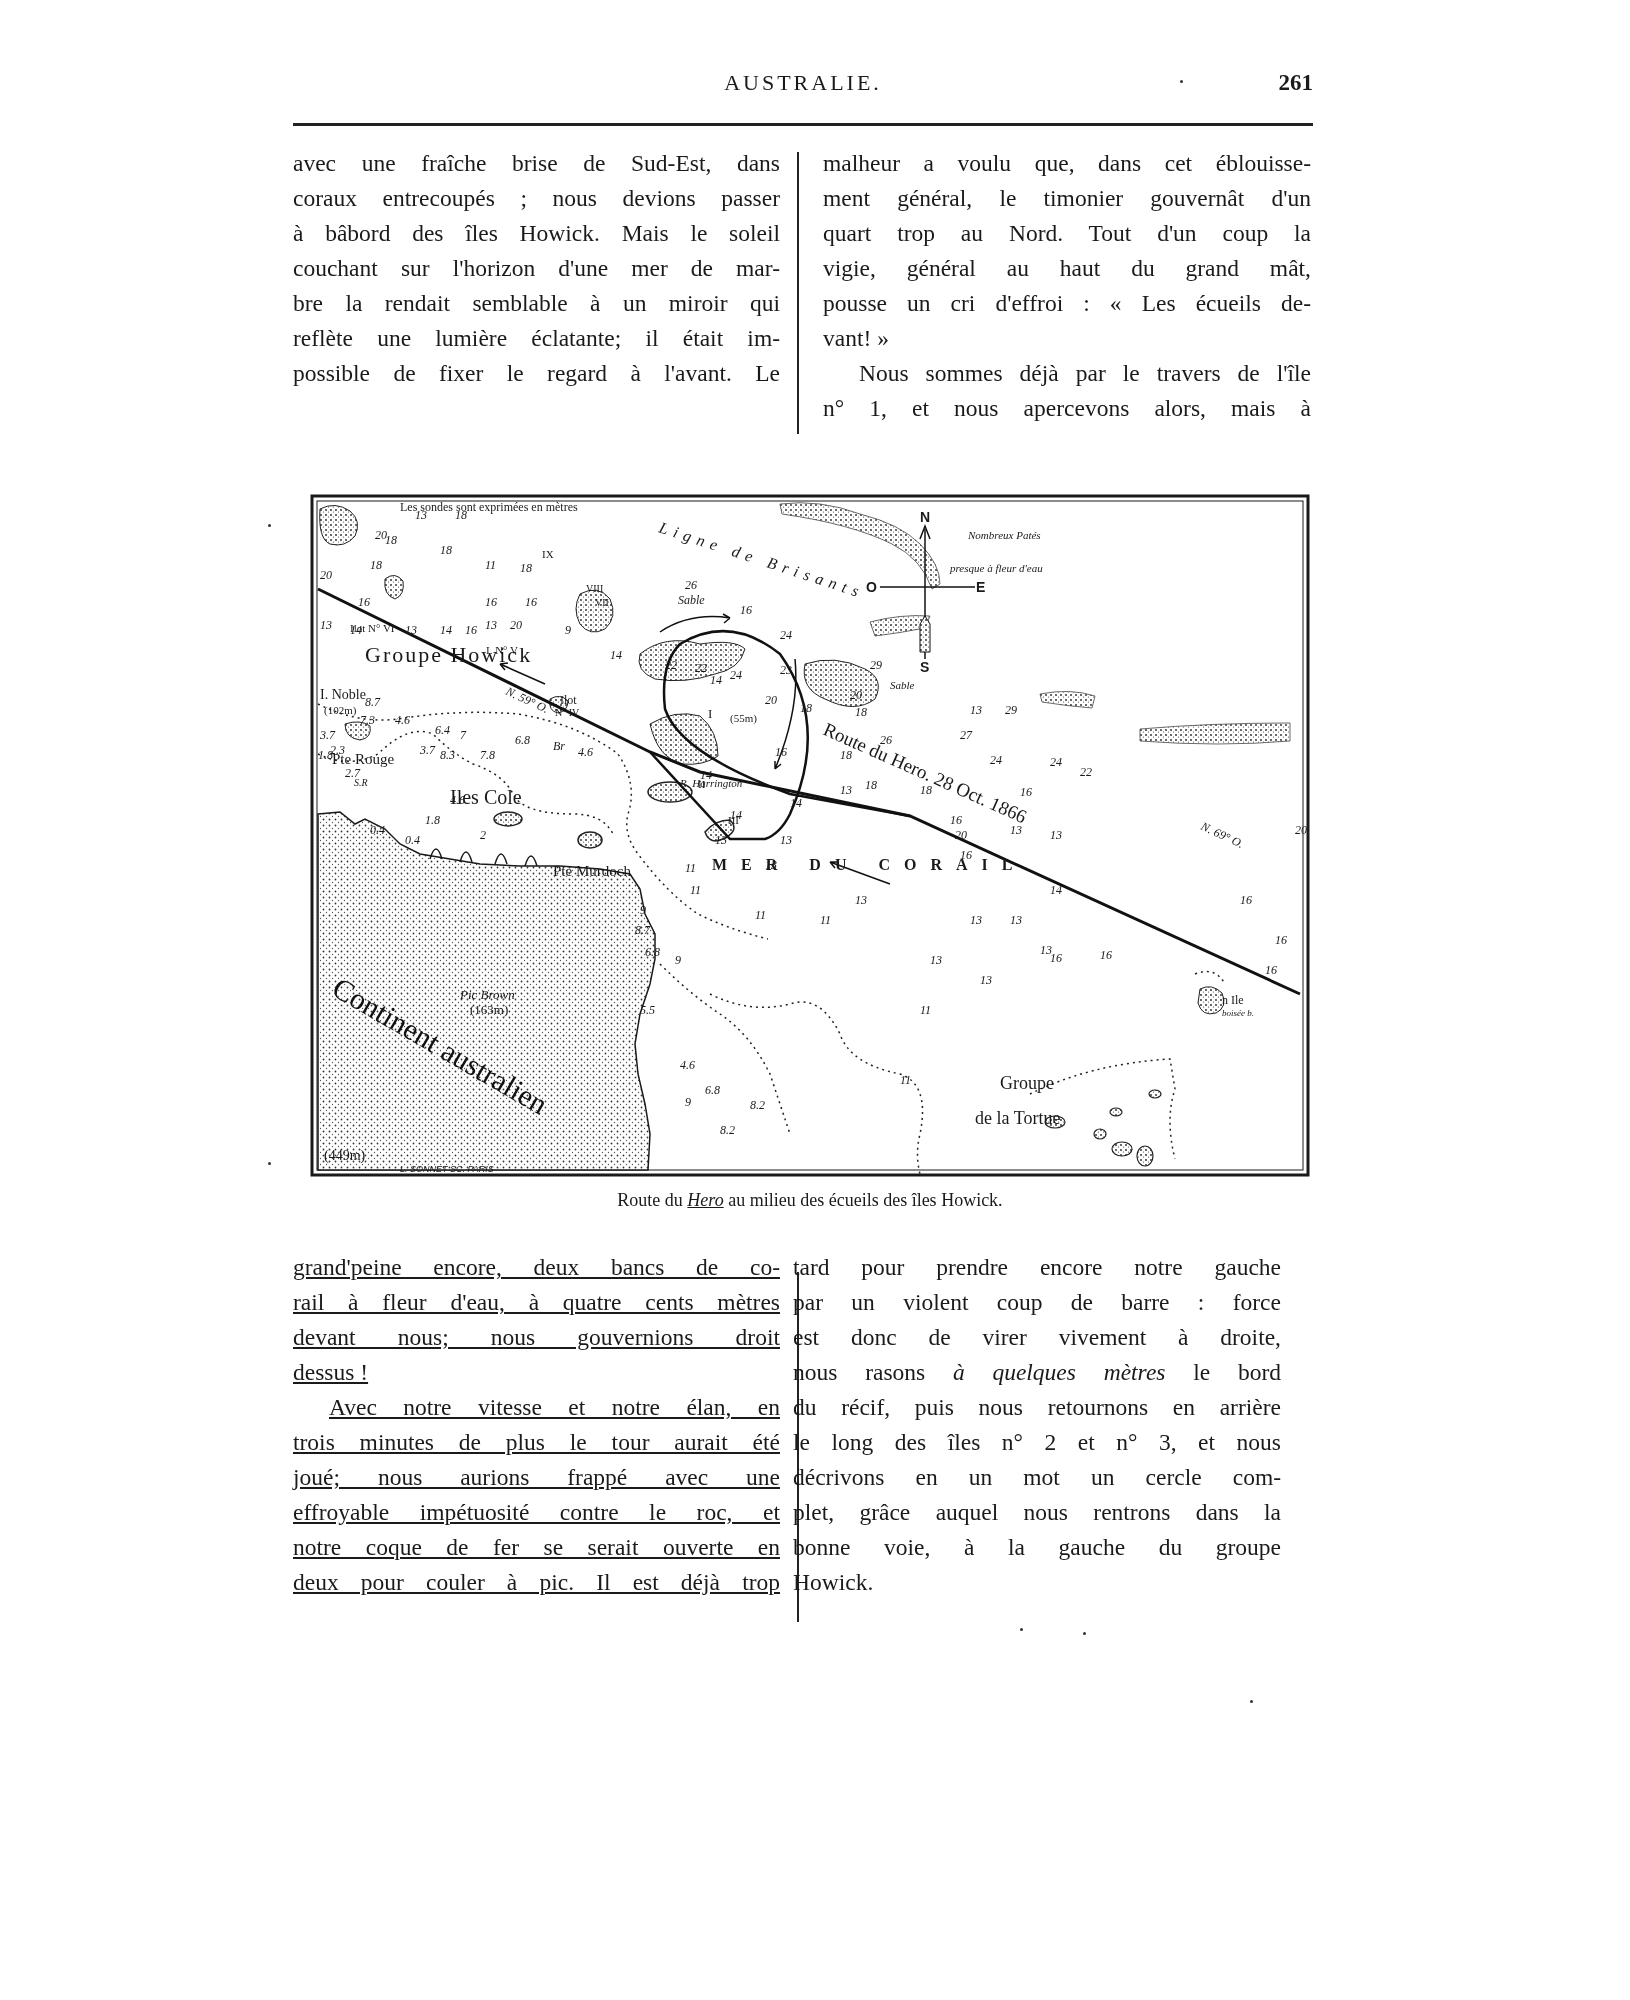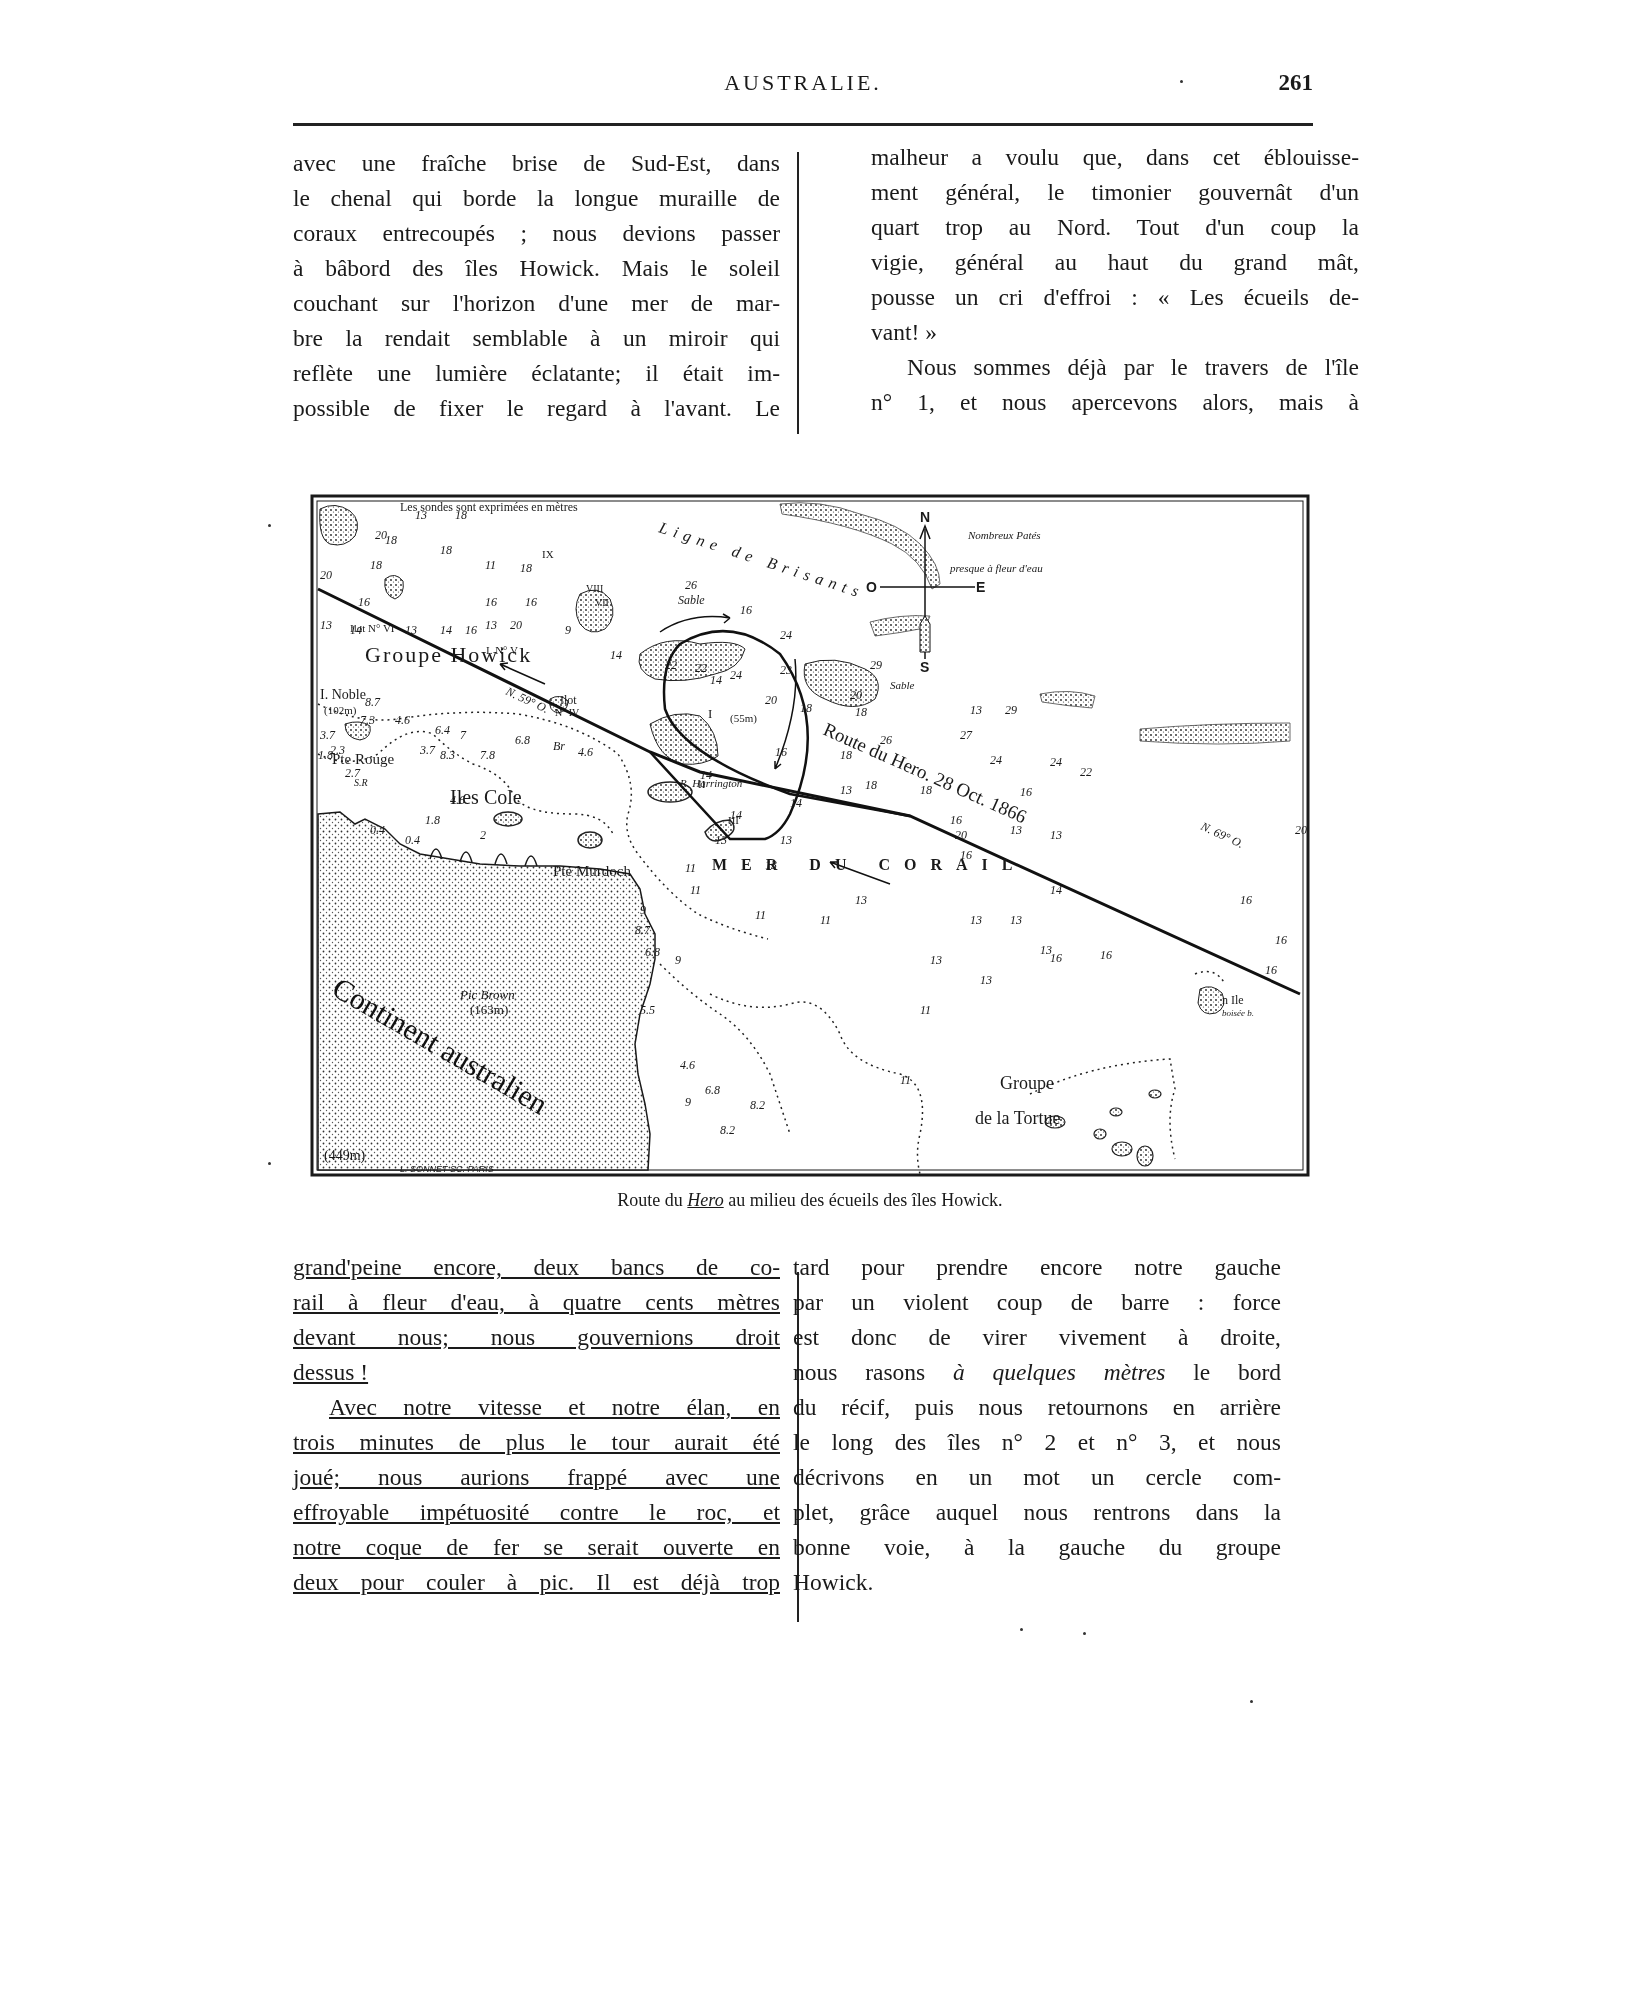--- a/index.html
+++ b/index.html
@@ -27,30 +27,29 @@
 
 <div class="header">
   <div class="running-title">AUSTRALIE.</div>
   <div class="header-dot"></div>
   <div class="page-number">261</div>
 </div>
 <div class="header-rule"></div>
 
 <div class="col" style="left:293px; top:146px; width:487px;">
   <span class="line">avec une fraîche brise de Sud-Est, dans</span>
-  <span class="line">le chenal qui borde la longue muraille de</span>
   <span class="line">coraux entrecoupés ; nous devions passer</span>
   <span class="line">à bâbord des îles Howick. Mais le soleil</span>
   <span class="line">couchant sur l'horizon d'une mer de mar-</span>
   <span class="line">bre la rendait semblable à un miroir qui</span>
   <span class="line">reflète une lumière éclatante; il était im-</span>
   <span class="line">possible de fixer le regard à l'avant. Le</span>
 </div>
 <div class="col-rule" style="left:797px; top:152px; height:282px;"></div>
-<div class="col" style="left:823px; top:140px; width:488px;margin-left:48px;">
+<div class="col" style="left:823px; top:146px; width:488px;">
   <span class="line">malheur a voulu que, dans cet éblouisse-</span>
   <span class="line">ment général, le timonier gouvernât d'un</span>
   <span class="line">quart trop au Nord. Tout d'un coup la</span>
   <span class="line">vigie, général au haut du grand mât,</span>
   <span class="line">pousse un cri d'effroi : « Les écueils de-</span>
   <span class="line last">vant! »</span>
   <span class="line indent">Nous sommes déjà par le travers de l'île</span>
   <span class="line">n° 1, et nous apercevons alors, mais à</span>
 </div>
 

